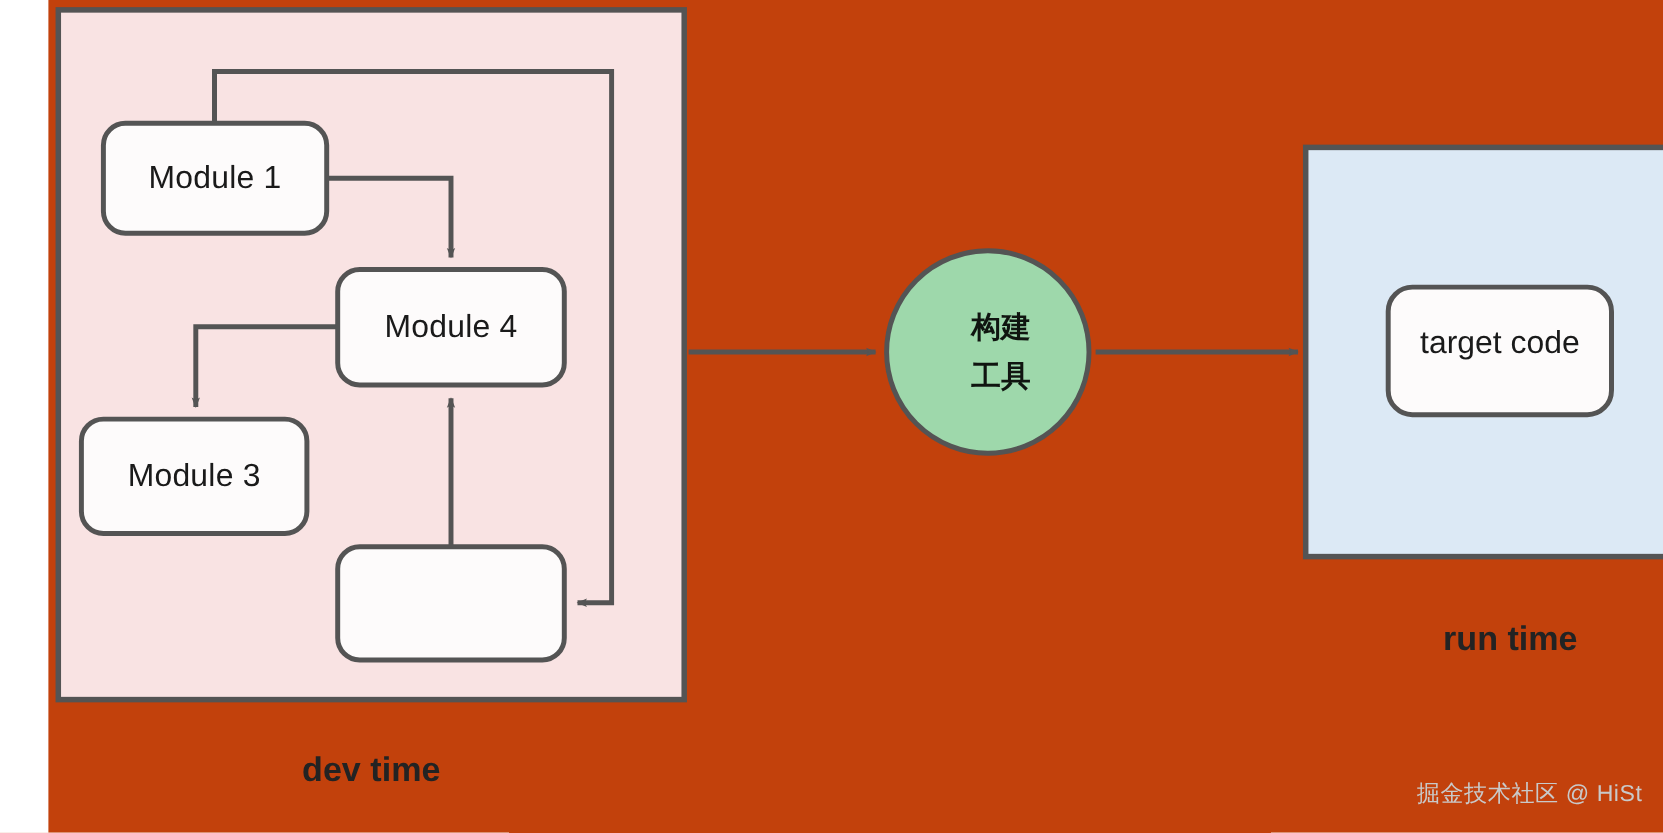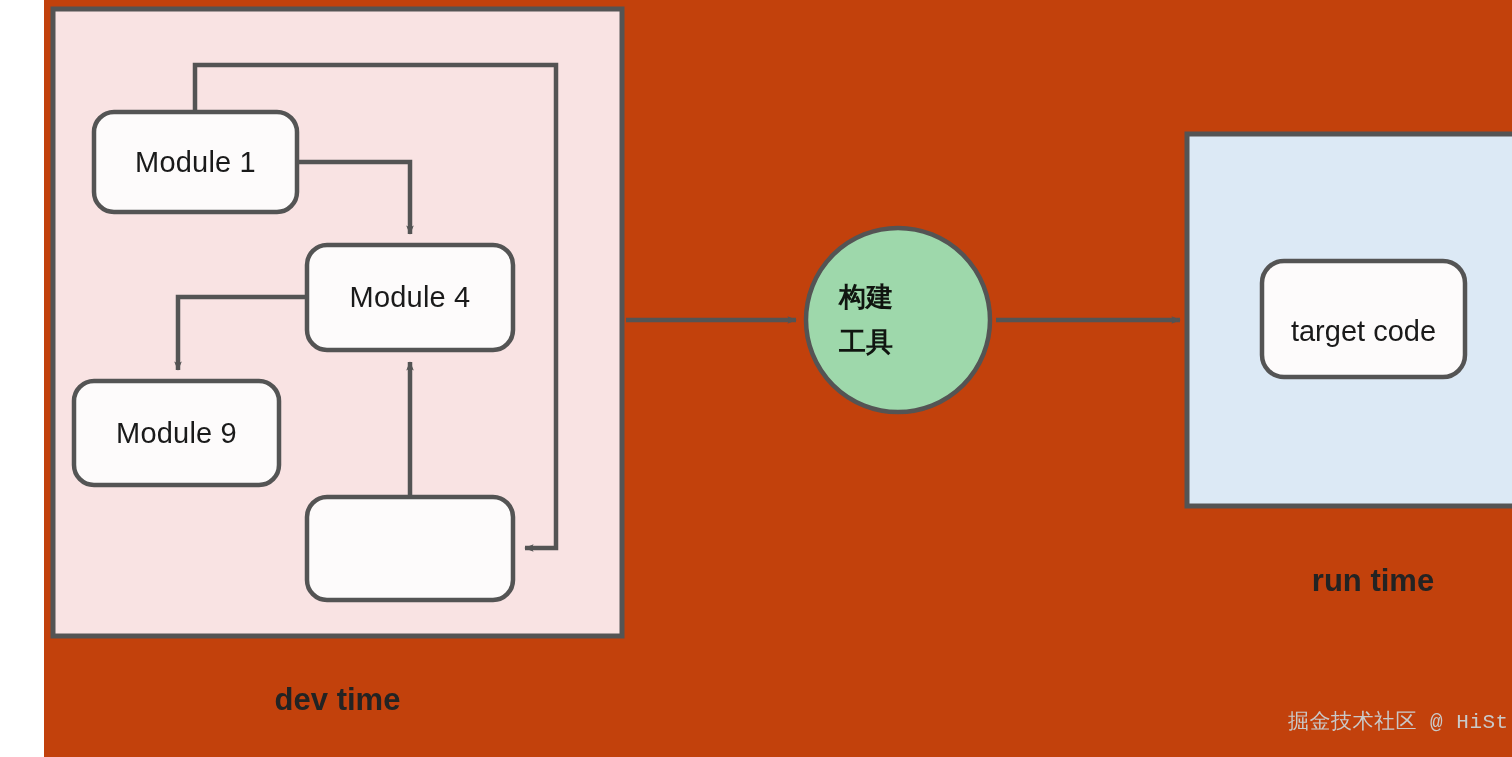--- a/index.html
+++ b/index.html
@@ -55,21 +55,20 @@
     color: #232323;
     text-align: center;
     width: 100%;
   }
   .watermark {
     position: absolute;
     font-size: 21px;
     color: #c9c9c9;
     letter-spacing: 0.5px;
     white-space: nowrap;
-    font-family: Liberation Mono, monospace;
   }
 </style>
 </head>
 <body>
 
 <div id="canvas">
 
   <svg class="svg-layer" viewBox="0 0 1512 757">
     <defs>
       <marker id="arrow" markerWidth="11" markerHeight="11" refX="9.2" refY="4.2" orient="auto" markerUnits="userSpaceOnUse">
@@ -103,29 +102,29 @@
 
     <circle cx="854" cy="320" r="92" fill="#9ed8ab" stroke="#545454" stroke-width="4.5"></circle>
 
     <rect x="1218" y="261" width="203" height="116" rx="22" ry="22" fill="#fdfbfb" stroke="#545454" stroke-width="4.5"></rect>
   </svg>
 
   <div class="node-label module-label" style="left:50px; top:112px; width:203px; height:100px;">Module 1</div>
 
   <div class="node-label module-label" style="left:263px; top:245px; width:206px; height:105px;">Module 4</div>
 
-  <div class="node-label module-label" style="left:30px; top:381px; width:205px; height:104px;">Module 9</div>
+  <div class="node-label module-label" style="left:30px; top:381px; width:205px; height:104px;">Module 3</div>
 
 
-  <div class="node-label circle-label" style="left:730px; top:228px; width:184px; height:184px;">
+  <div class="node-label circle-label" style="left:774px; top:228px; width:184px; height:184px;">
     <span>构建</span>
     <span>工具</span>
   </div>
 
-  <div class="node-label target-label" style="left:1218px; top:273px; width:203px; height:116px;">target code</div>
+  <div class="node-label target-label" style="left:1218px; top:254px; width:203px; height:116px;">target code</div>
 
   <div class="zone-caption" style="left:0px; top:682px; width:587px;">dev time</div>
 
   <div class="zone-caption" style="left:1143px; top:563px; width:372px;">run time</div>
 
   <div class="watermark" style="left:1244px; top:707px;">掘金技术社区 @ HiSt</div>
 
 </div>
 
 </body></html>

